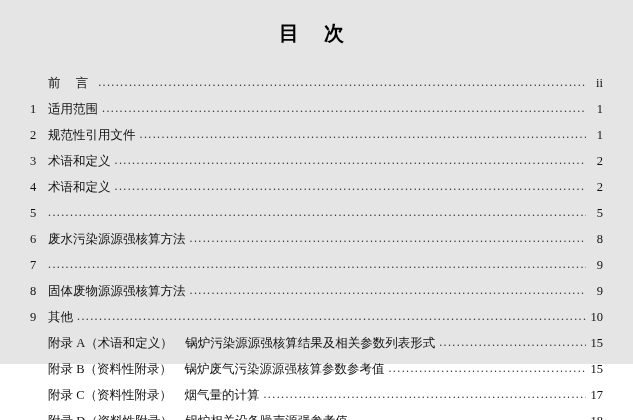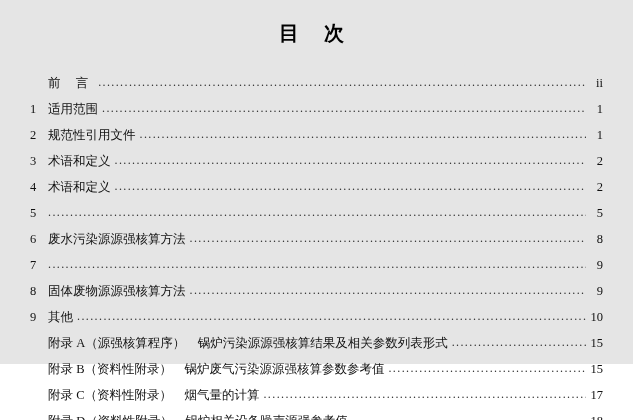--- a/index.html
+++ b/index.html
@@ -137,21 +137,21 @@
         <span class="toc-page">9</span>
       </div>
       <div class="toc-entry">
         <span class="toc-num">9</span>
         <span class="toc-label">其他</span>
         <span class="toc-dots">.......................................................................................................................................................................................................</span>
         <span class="toc-page">10</span>
       </div>
       <div class="toc-entry">
         <span class="toc-num"></span>
-        <span class="toc-annex-label">附录 A（源强核算程序）　锅炉污染源源强核算结果及相关参数列表形式</span>
+        <span class="toc-annex-label">附录 A（术语和定义）　锅炉污染源源强核算结果及相关参数列表形式</span>
         <span class="toc-dots">.......................................................................................................................................................................................................</span>
         <span class="toc-page">15</span>
       </div>
       <div class="toc-entry">
         <span class="toc-num"></span>
         <span class="toc-annex-label">附录 B（资料性附录）　锅炉废气污染源源强核算参数参考值</span>
         <span class="toc-dots">.......................................................................................................................................................................................................</span>
         <span class="toc-page">15</span>
       </div>
       <div class="toc-entry">

